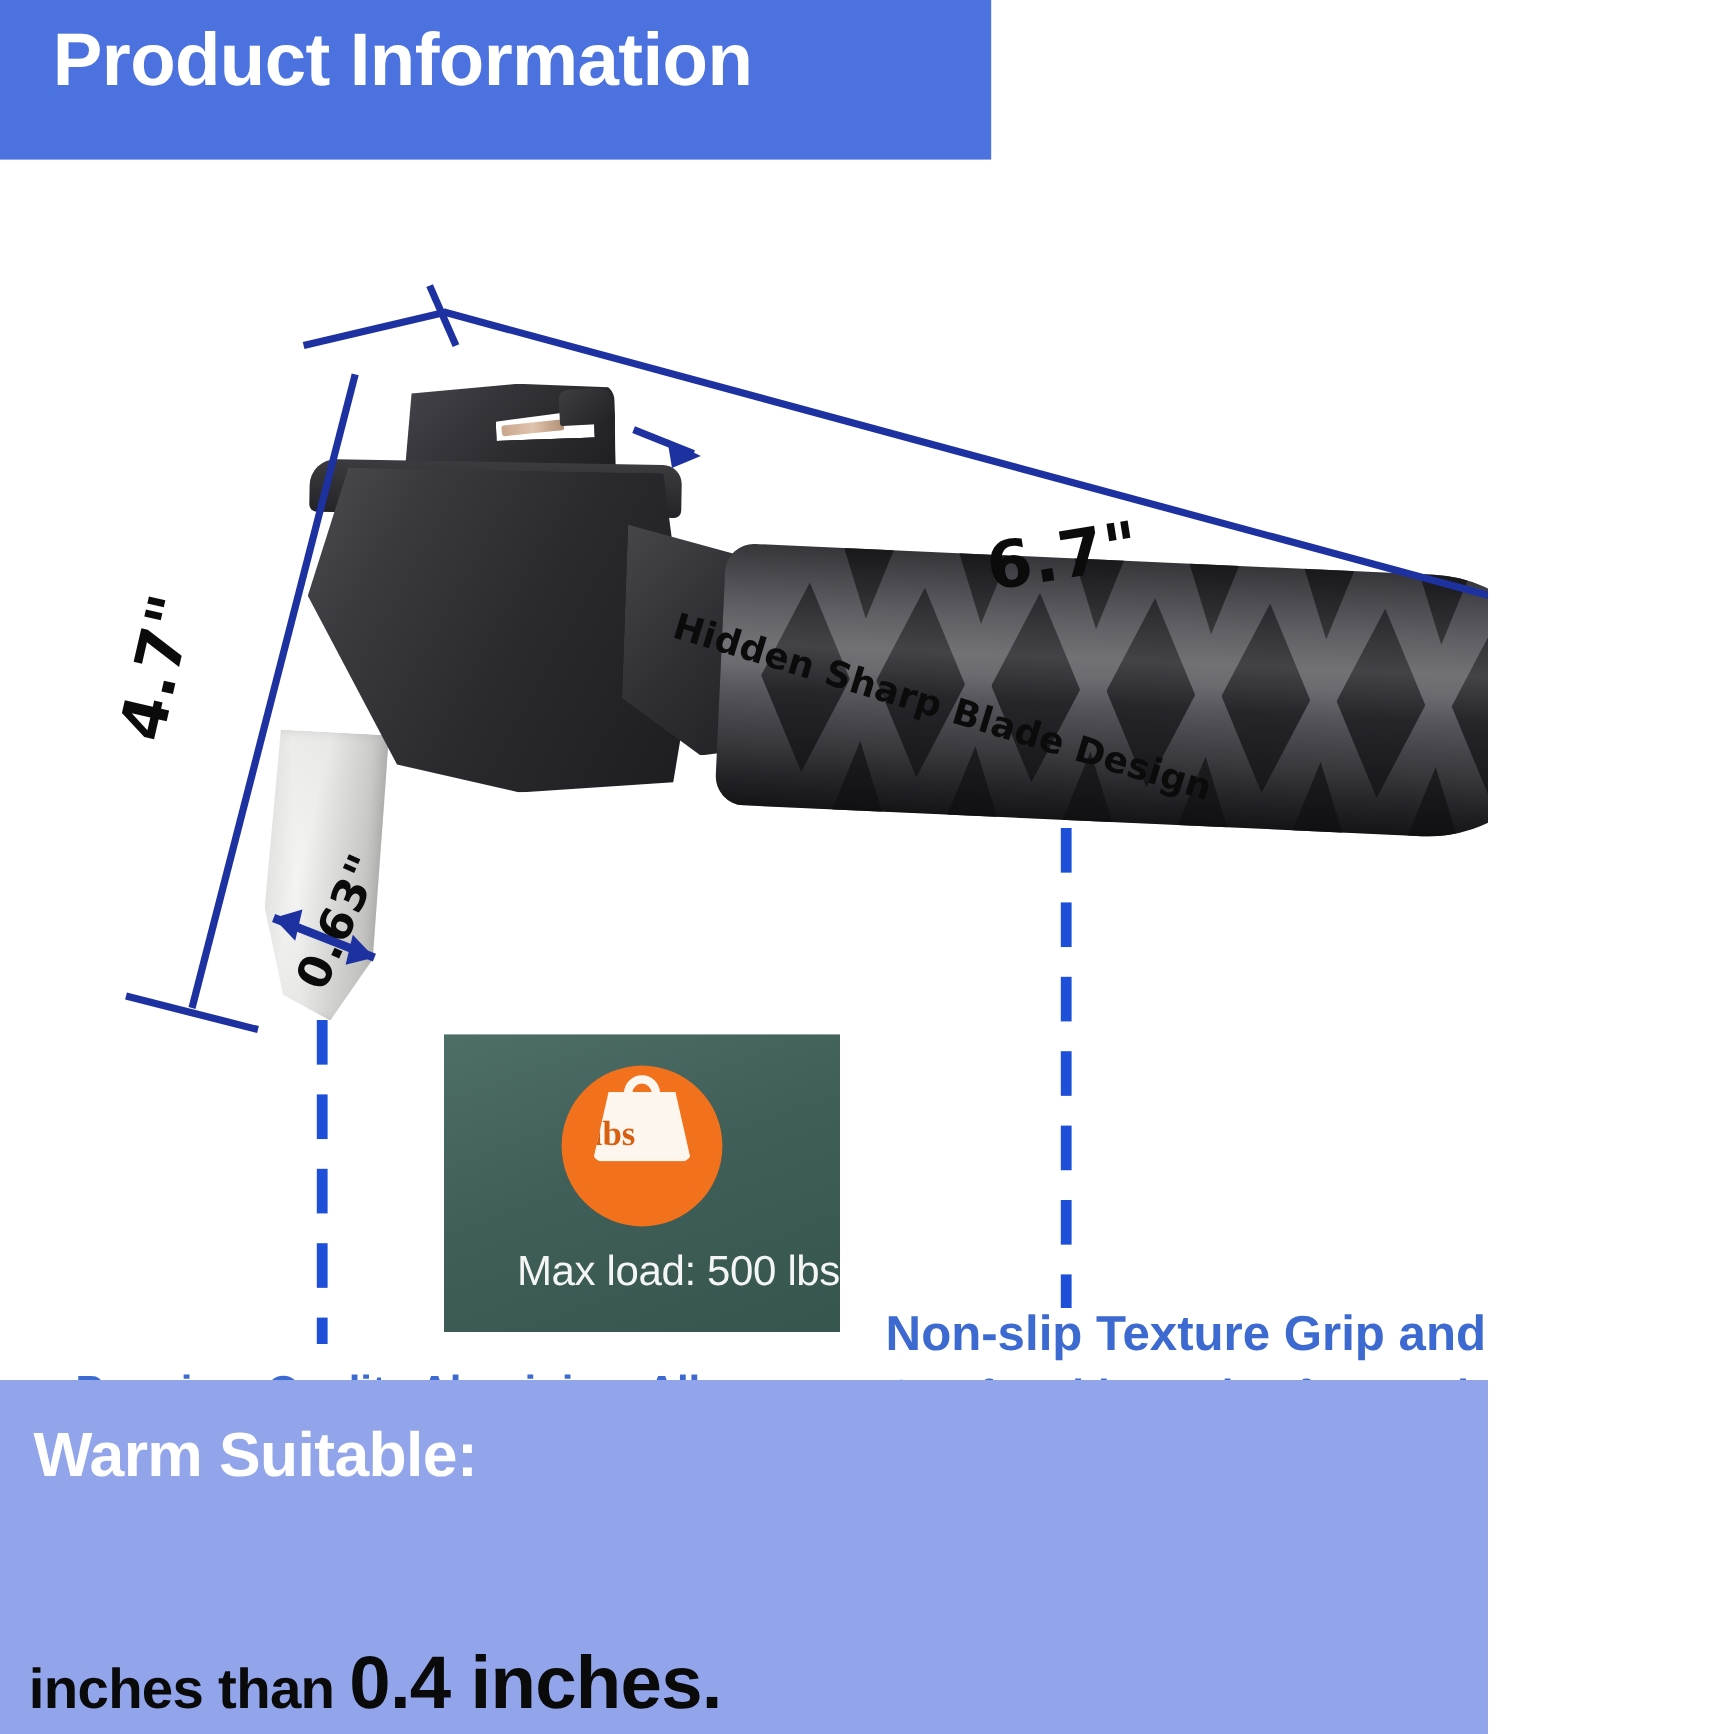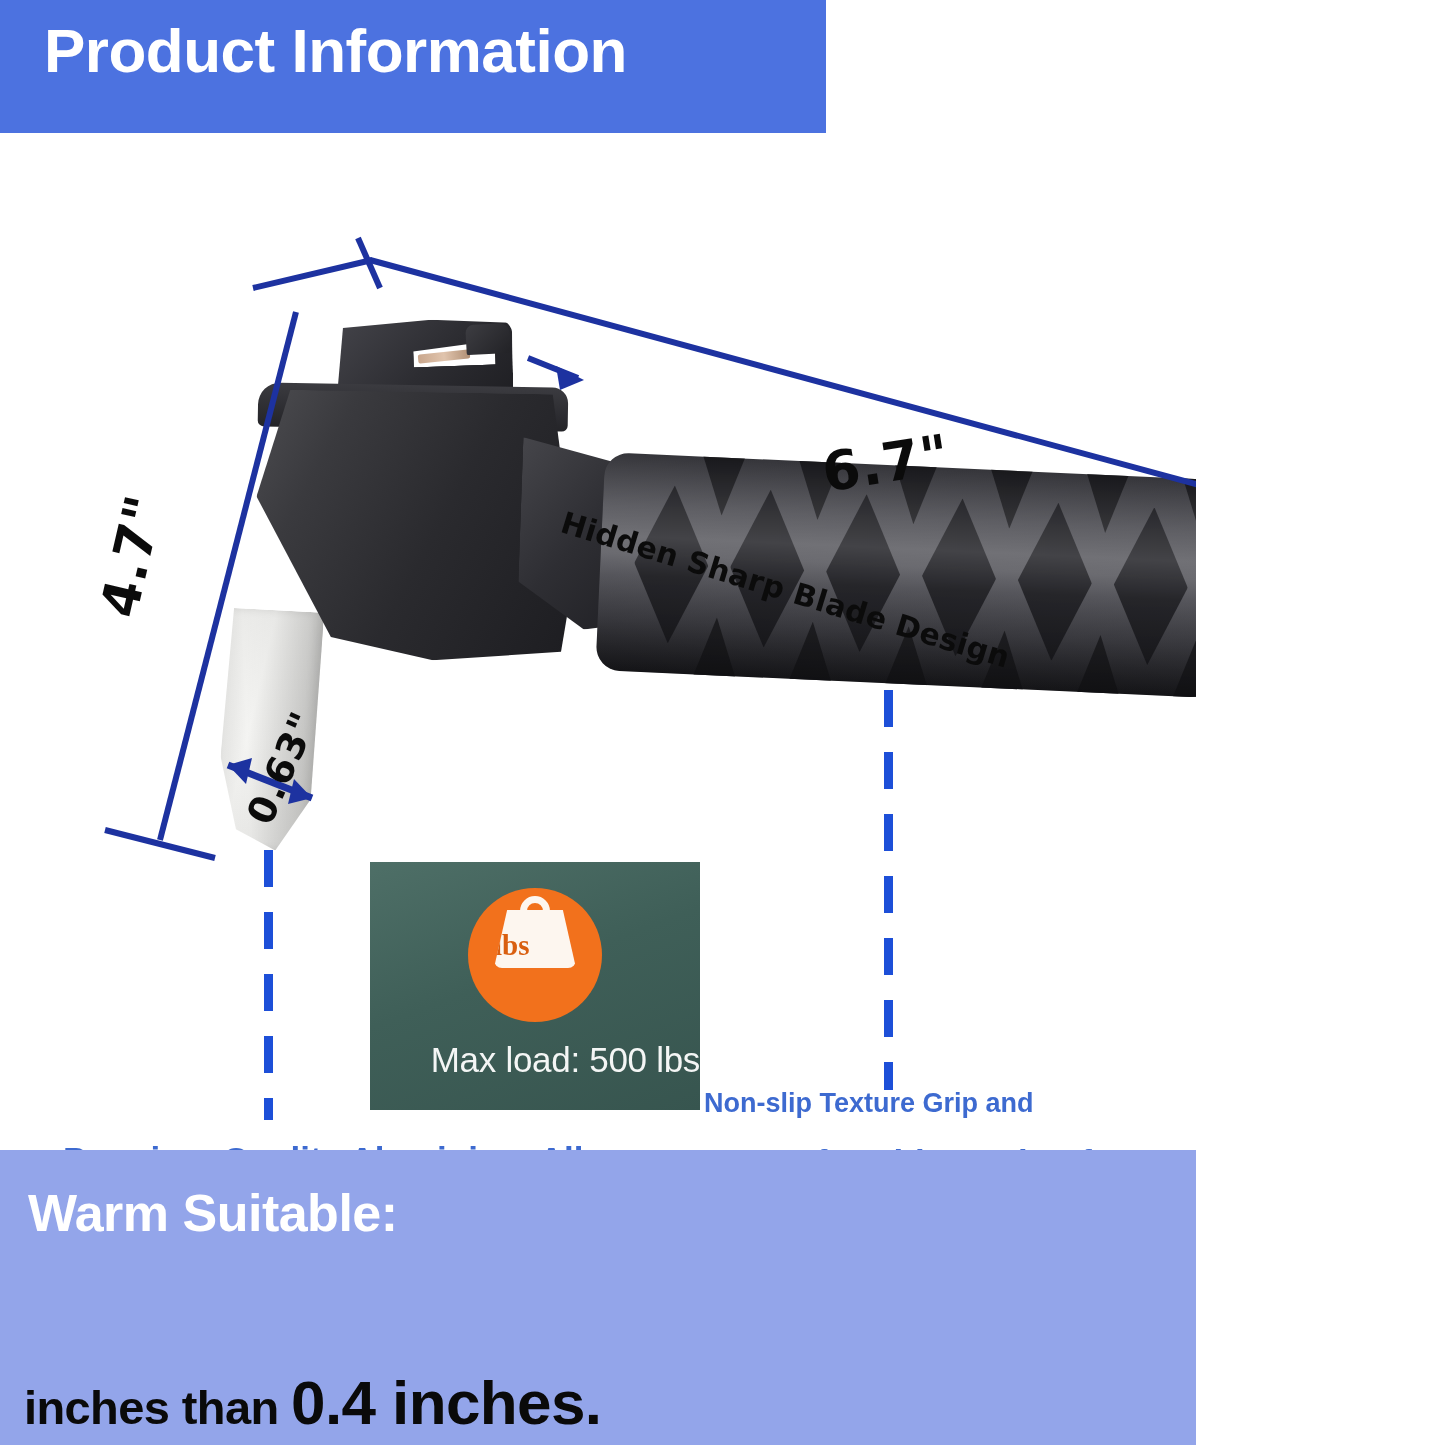--- a/index.html
+++ b/index.html
@@ -10,20 +10,21 @@
   }
   body {
     font-family: "Liberation Sans", sans-serif;
   }
   #page {
     position: relative;
     width: 1196px;
     height: 1445px;
     background: #ffffff;
     overflow: hidden;
+    padding-left: 44px;
   }
 
   
   .header-banner {
     position: absolute;
     left: 0;
     top: 0;
     width: 826px;
     height: 133px;
     background: #4c72e0;
@@ -335,23 +336,23 @@
     font-weight: bold;
     font-family: "Liberation Sans", sans-serif;
     white-space: nowrap;
   }
   .caption-alu {
     left: 63px;
     top: 1000px;
     font-size: 35px;
   }
   .caption-grip-1 {
-    left: 704px;
+    left: 738px;
     top: 948px;
-    font-size: 27px;
+    font-size: 41px;
   }
   .caption-grip-2 {
     left: 738px;
     top: 1003px;
     font-size: 35px;
   }
 
   
   .reminder {
     position: absolute;

